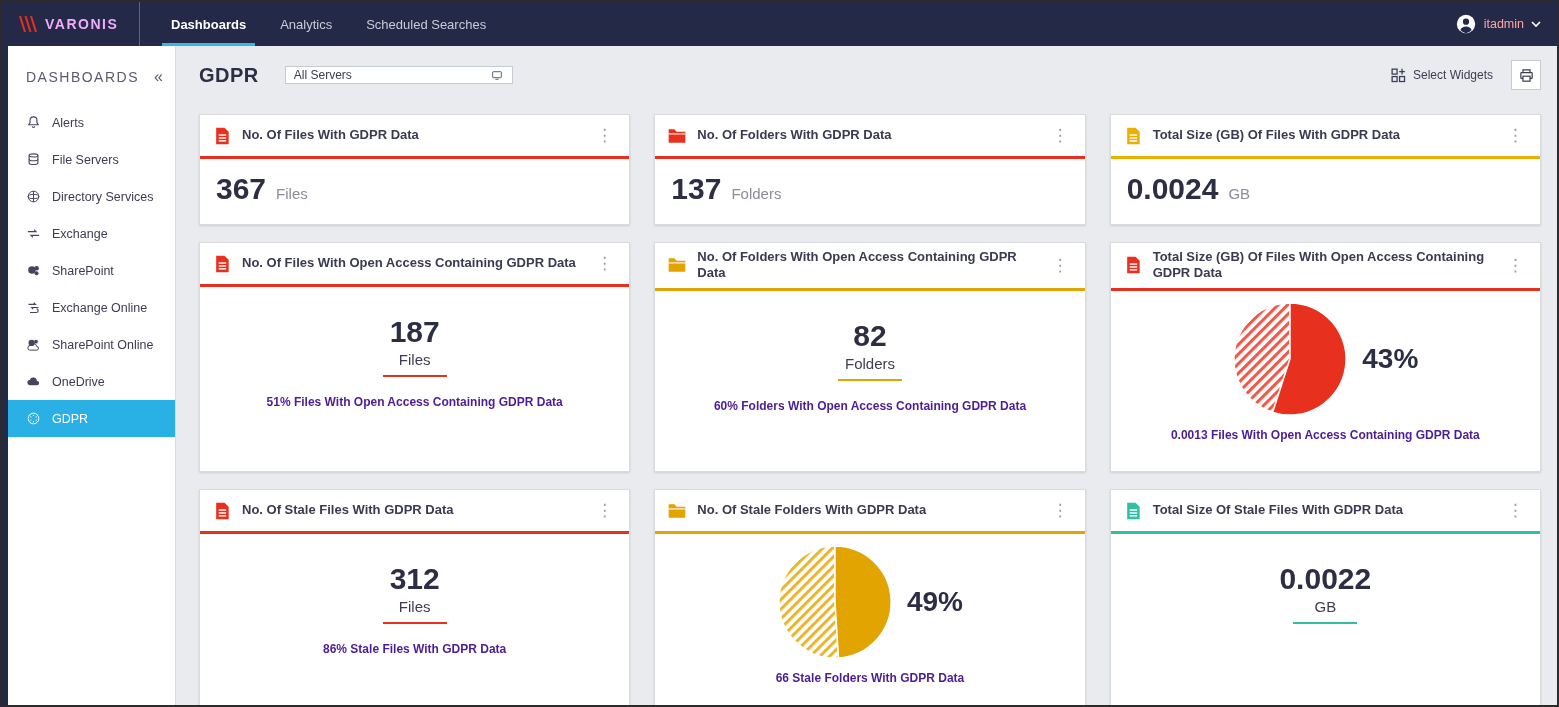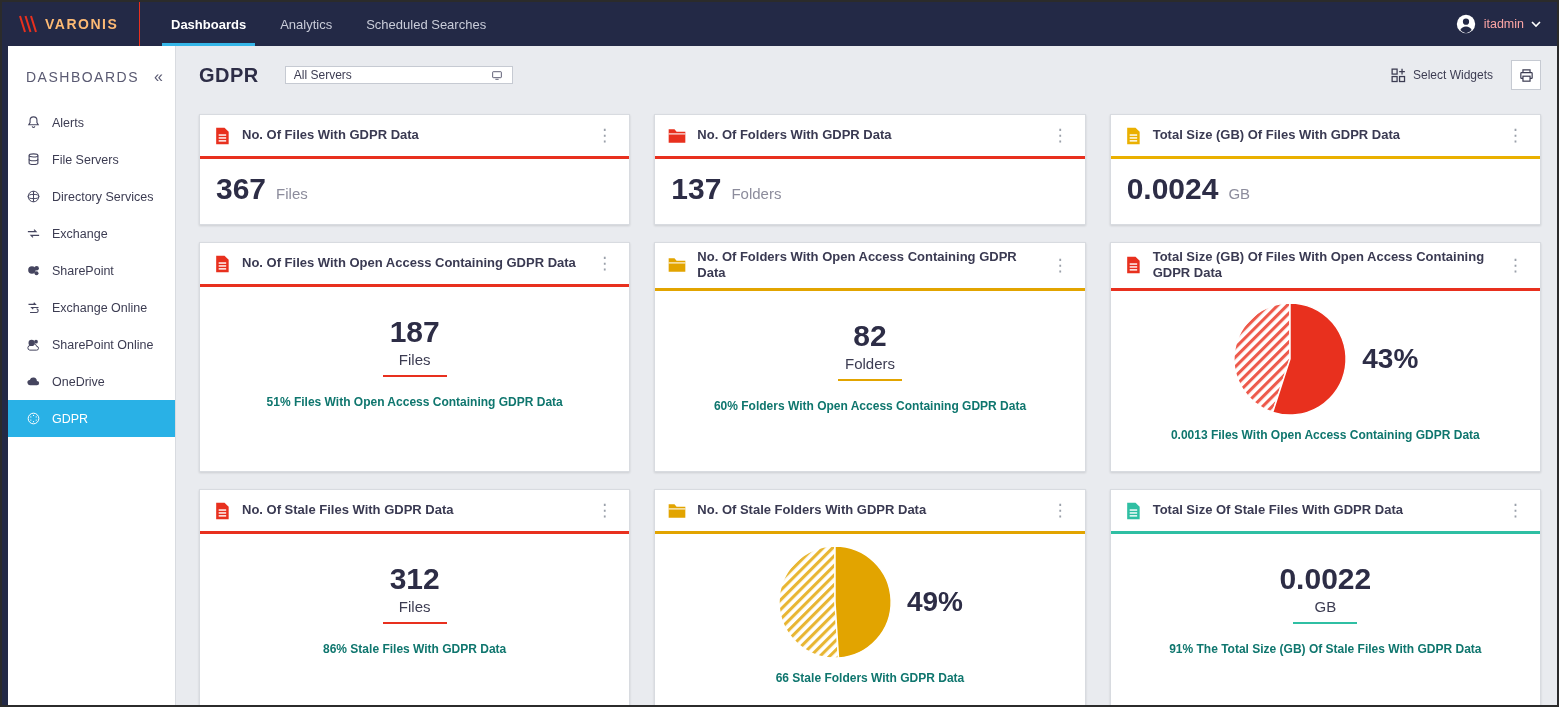--- a/index.html
+++ b/index.html
@@ -2,21 +2,21 @@
 <html><head>
 <meta charset="utf-8">
 <style>
   * { box-sizing: border-box; margin: 0; padding: 0; }
   body { font-family: "Liberation Sans", sans-serif; background:#f2f2f2; }
   .screen { width:1559px; height:707px; border:2px solid #2b2b2b; background:#e9ebef; overflow:hidden; display:flex; flex-direction:column; position:relative; }
 
   
   .topnav { height:44px; background:#232946; display:flex; align-items:stretch; flex:0 0 44px; }
   .brand { display:flex; align-items:center; padding:0 18px 0 16px; gap:7px; width:137px; }
-  .brand-text { color:#fdba74; font-weight:bold; font-size:14px; letter-spacing:1.5px; }
+  .brand-text { color:#f0abfc; font-weight:bold; font-size:14px; letter-spacing:1.5px; }
   .nav-divider { width:1px; background:#e8301e; }
   .tabs { display:flex; align-items:stretch; margin-left:14px; }
   .tab { position:relative; display:flex; align-items:center; padding:0 17px; font-size:13px; color:#c9ccd9; cursor:pointer; }
   .tab.active { color:#ffffff; font-weight:bold; }
   .tab.active::after { content:""; position:absolute; left:8px; right:8px; bottom:0; height:3px; background:#35b6e8; }
   .user { margin-left:auto; display:flex; align-items:center; gap:7px; padding-right:16px; color:#fca5a5; font-size:12.5px; cursor:pointer; }
 
   
   .content { flex:1; display:flex; min-height:0; }
   .side-rail { width:6px; background:#232946; flex:0 0 6px; }
@@ -48,21 +48,21 @@
   .w-title { flex:1; margin-left:10px; font-size:13px; font-weight:bold; color:#3a3a52; line-height:1.25; }
   .kebab { color:#9aa0aa; font-size:17px; line-height:1; padding:2px 4px; cursor:pointer; }
 
   .body-inline { flex:1; display:flex; align-items:center; padding:0 16px 6px; }
   .big { font-size:30px; font-weight:bold; color:#2d2d46; line-height:1.1; }
   .unit-muted { font-size:15px; color:#8c8c9c; margin-left:10px; align-self:center; margin-top:10px; }
 
   .body-centered { flex:1; display:flex; flex-direction:column; align-items:center; padding-top:28px; }
   .unit-dark { font-size:15px; color:#3c3c52; margin-top:3px; }
   .accent-underline { width:64px; height:2px; background:var(--accent); margin-top:7px; }
-  .caption { margin-top:17px; font-size:12px; font-weight:bold; color:#0f766e; text-align:center; padding:0 14px; line-height:1.4; }
+  .caption { margin-top:17px; font-size:12px; font-weight:bold; color:#4c1d95; text-align:center; padding:0 14px; line-height:1.4; }
 
   .body-pie { flex:1; display:flex; flex-direction:column; align-items:center; padding-top:10px; }
   .pie-row { display:flex; align-items:center; justify-content:center; gap:14px; }
   .pie { width:116px; height:116px; }
   .pie-pct { font-size:28px; font-weight:bold; color:#2d2d46; }
   .body-pie .caption { margin-top:10px; }
 </style>
 </head>
 <body>
 
@@ -425,20 +425,19 @@
                   <rect x="8" y="17" width="9" height="1.7" fill="#fff"></rect>
                 </svg>
               </span>
             <span class="w-title">Total Size Of Stale Files With GDPR Data</span>
             <span class="kebab">⋮</span>
           </div>
           <div class="body-centered">
             <div class="big">0.0022</div>
             <div class="unit-dark">GB</div>
             <div class="accent-underline"></div>
-            <div class="caption">91% The Total Size (GB) Of Stale Files With GDPR Data</div>
           </div>
         </div>
 
       </div>
     </main>
   </div>
 </div>
 
 </body></html>

